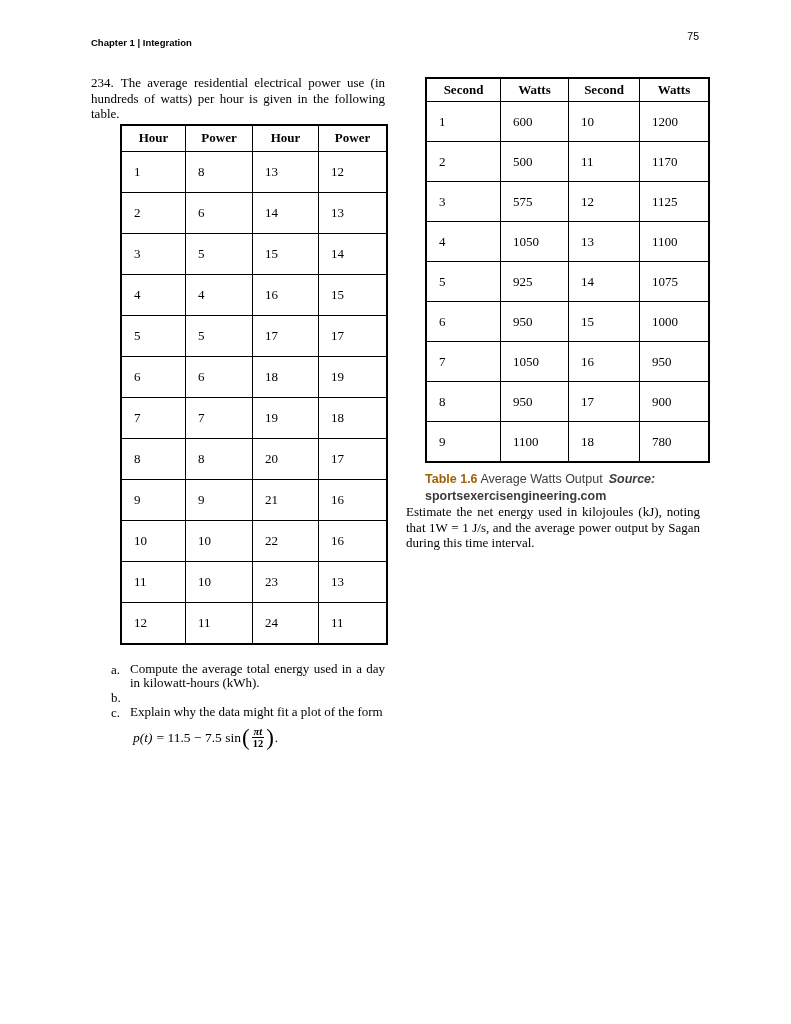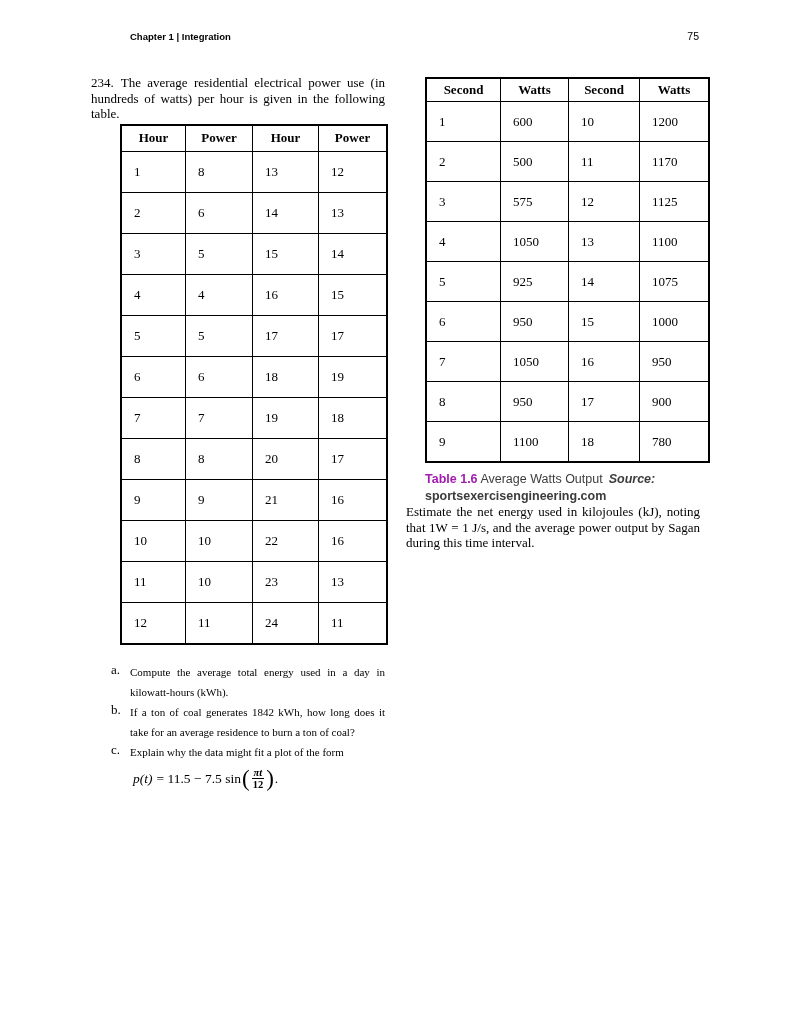--- a/index.html
+++ b/index.html
@@ -2,22 +2,22 @@
 <html><head>
 <meta charset="utf-8">
 <style>
   html,body { margin:0; padding:0; background:#ffffff; }
   .page {
     position:relative; width:791px; height:1024px; background:#ffffff;
     color:#000; font-family:"Liberation Serif", serif; overflow:hidden;
   }
   
   .running-head {
-    position:absolute; left:91px; top:31px;
-    font-family:"Liberation Sans", sans-serif; font-weight:bold; font-size:9.5px;margin-left:39px;
+    position:absolute; left:91px; top:37px;
+    font-family:"Liberation Sans", sans-serif; font-weight:bold; font-size:9.5px;
   }
   .folio {
     position:absolute; right:92px; top:30px;
     font-family:"Liberation Sans", sans-serif; font-size:10.5px;text-align:center;
   }
   
   .col-left  { position:absolute; left:91px;  top:75px; width:294px; }
   .col-right { position:absolute; left:406px; top:75px; width:294px; }
 
   p.para { margin:0; font-size:13px; line-height:15.5px; text-align:justify; }
@@ -54,21 +54,21 @@
   }
   .cap-label { font-weight:bold; }
   .cap-source-label { font-weight:bold; font-style:italic; margin-left:6px; }
   .cap-source-value { font-weight:bold; }
 
   .after-caption { margin-top:12px; }
 
   .items { margin-top:17px; }
   .item { display:flex; margin:0; }
   .item-label { flex:none; width:19px; margin-left:20px; font-size:13px; line-height:15.5px; }
-  .item-text  { flex:1; font-size:11px; line-height:20px; text-align:justify; }
+  .item-text  { flex:1; font-size:13px; line-height:14px; text-align:justify; }
 
   .formula {
     margin:5px 0 0 42px; font-size:13.5px;
     display:flex; align-items:center; height:24px;text-align:center;
   }
   .fvar { font-style:italic; }
   .frhs { margin-left:4px; }
   .bigparen { font-size:23px; font-weight:300; line-height:22px; margin:0 1px; }
   .frac { display:inline-flex; flex-direction:column; align-items:center;
           font-size:10.5px; line-height:11px; font-weight:bold; }
@@ -171,21 +171,20 @@
         </tbody>
       </table>
 
     <div class="items">
       <div class="item">
         <span class="item-label">a.</span>
         <span class="item-text">Compute the average total energy used in a day in kilowatt-hours (kWh).</span>
       </div>
       <div class="item">
         <span class="item-label">b.</span>
-        <span class="item-text">If a ton of coal generates 1842 kWh, how long does it take for an average residence to burn a ton of coal?</span>
       </div>
       <div class="item">
         <span class="item-label">c.</span>
         <span class="item-text">Explain why the data might fit a plot of the form</span>
       </div>
       <div class="formula">
         <span class="fvar">p(t)</span>
           <span class="frhs">= 11.5 − 7.5 sin</span>
           <span class="bigparen">(</span>
           <span class="frac">
@@ -261,21 +260,21 @@
           <tr>
             <td>9</td>
             <td>1100</td>
             <td>18</td>
             <td>780</td>
           </tr>
         </tbody>
       </table>
 
     <div class="caption">
-      <span class="cap-label" style="color: #a21caf;">Table 1.6</span>
+      <span class="cap-label" style="color: #a16207;">Table 1.6</span>
       <span class="cap-title">Average Watts Output</span><span class="cap-source-label">Source:</span>
       <span class="cap-source-value">sportsexercisengineering.com</span>
     </div>
 
     <p class="para after-caption">Estimate the net energy used in kilojoules (kJ), noting that 1W = 1 J/s, and the average power output by Sagan during this time interval.</p>
   </div>
 
 </div>
 
 </body></html>

